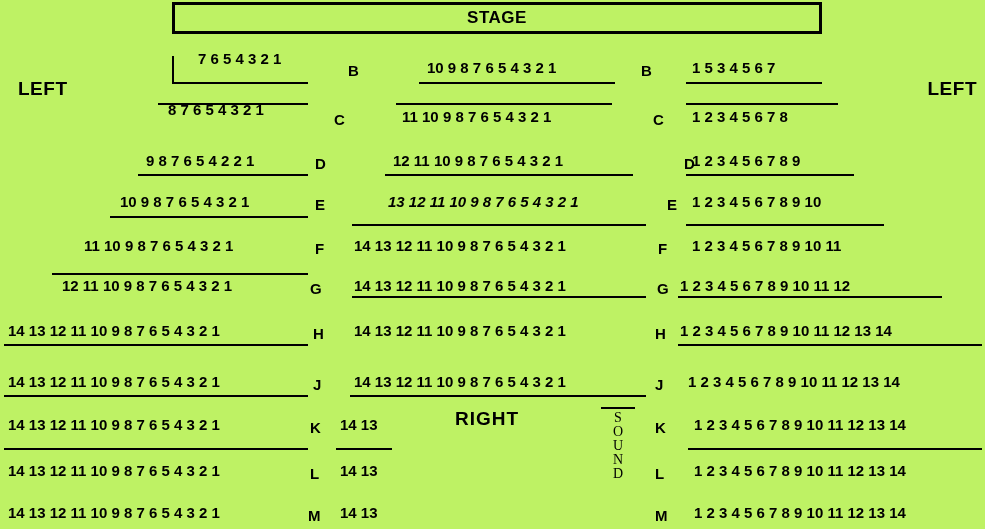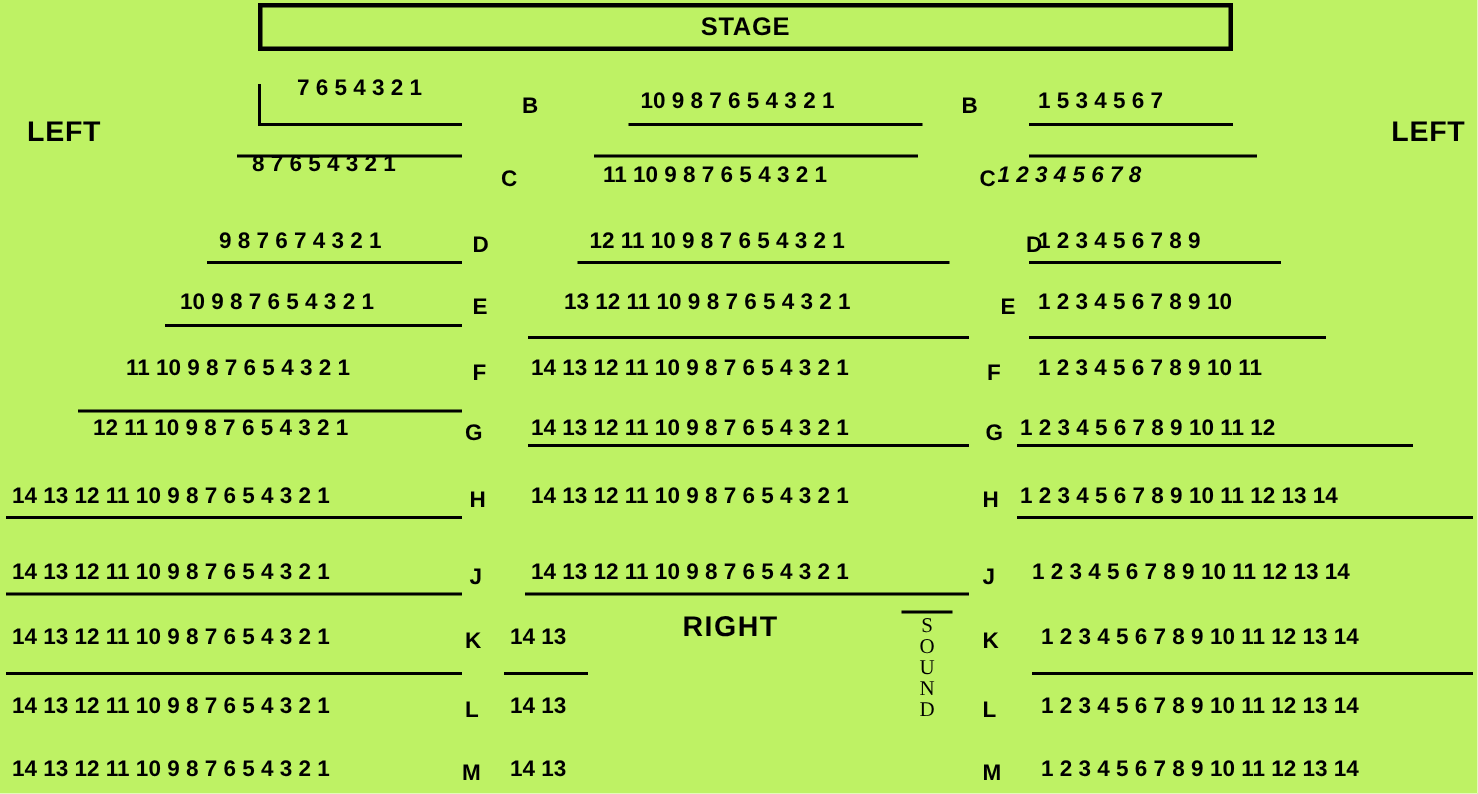--- a/index.html
+++ b/index.html
@@ -142,21 +142,21 @@
   <div class="rule" style="left:172px; top:82px; width:136px;"></div>
   <div class="row-letter" style="left:348px; top:63px;">B</div>
 
   <div class="rule" style="left:158px; top:103px; width:150px;"></div>
   <div class="seat-group" style="left:168px; top:102px;">
     <span class="nums">8 7 6 5 4 3 2 1</span>
   </div>
   <div class="row-letter" style="left:334px; top:112px;">C</div>
 
   <div class="seat-group" style="left:146px; top:153px;">
-    <span class="nums">9 8 7 6 7 4 3 2 1</span>
+    <span class="nums">9 8 7 6 5 4 2 2 1</span>
   </div>
   <div class="rule" style="left:138px; top:174px; width:170px;"></div>
   <div class="row-letter" style="left:315px; top:156px;">D</div>
 
   <div class="seat-group" style="left:120px; top:194px;">
     <span class="nums">10 9 8 7 6 5 4 3 2 1</span>
   </div>
   <div class="rule" style="left:110px; top:216px; width:198px;"></div>
   <div class="row-letter" style="left:315px; top:197px;">E</div>
 
@@ -210,21 +210,21 @@
     <span class="nums">11 10 9 8 7 6 5 4 3 2 1</span>
   </div>
   <div class="row-letter" style="left:653px; top:112px;">C</div>
 
   <div class="seat-group" style="left:393px; top:153px;">
     <span class="nums">12 11 10 9 8 7 6 5 4 3 2 1</span>
   </div>
   <div class="rule" style="left:385px; top:174px; width:248px;"></div>
   <div class="row-letter" style="left:684px; top:156px;">D</div>
 
-  <div class="seat-group" style="left:376px; top:194px;">
+  <div class="seat-group" style="left:388px; top:194px;font-style:italic;">
     <span class="nums">13 12 11 10 9 8 7 6 5 4 3 2 1</span>
   </div>
   <div class="rule" style="left:352px; top:224px; width:294px;"></div>
   <div class="row-letter" style="left:667px; top:197px;">E</div>
 
   <div class="seat-group" style="left:354px; top:238px;">
     <span class="nums">14 13 12 11 10 9 8 7 6 5 4 3 2 1</span>
   </div>
   <div class="row-letter" style="left:658px; top:241px;">F</div>
 
@@ -260,21 +260,21 @@
     <span class="nums">14 13</span>
   </div>
   <div class="row-letter" style="left:655px; top:508px;">M</div>
 
   <div class="seat-group" style="left:692px; top:60px;">
     <span class="nums">1 5 3 4 5 6 7</span>
   </div>
   <div class="rule" style="left:686px; top:82px; width:136px;"></div>
 
   <div class="rule" style="left:686px; top:103px; width:152px;"></div>
-  <div class="seat-group" style="left:665px; top:109px;font-style:italic;">
+  <div class="seat-group" style="left:692px; top:109px;">
     <span class="nums">1 2 3 4 5 6 7 8</span>
   </div>
 
   <div class="seat-group" style="left:692px; top:153px;">
     <span class="nums">1 2 3 4 5 6 7 8 9</span>
   </div>
   <div class="rule" style="left:686px; top:174px; width:168px;"></div>
 
   <div class="seat-group" style="left:692px; top:194px;">
     <span class="nums">1 2 3 4 5 6 7 8 9 10</span>

